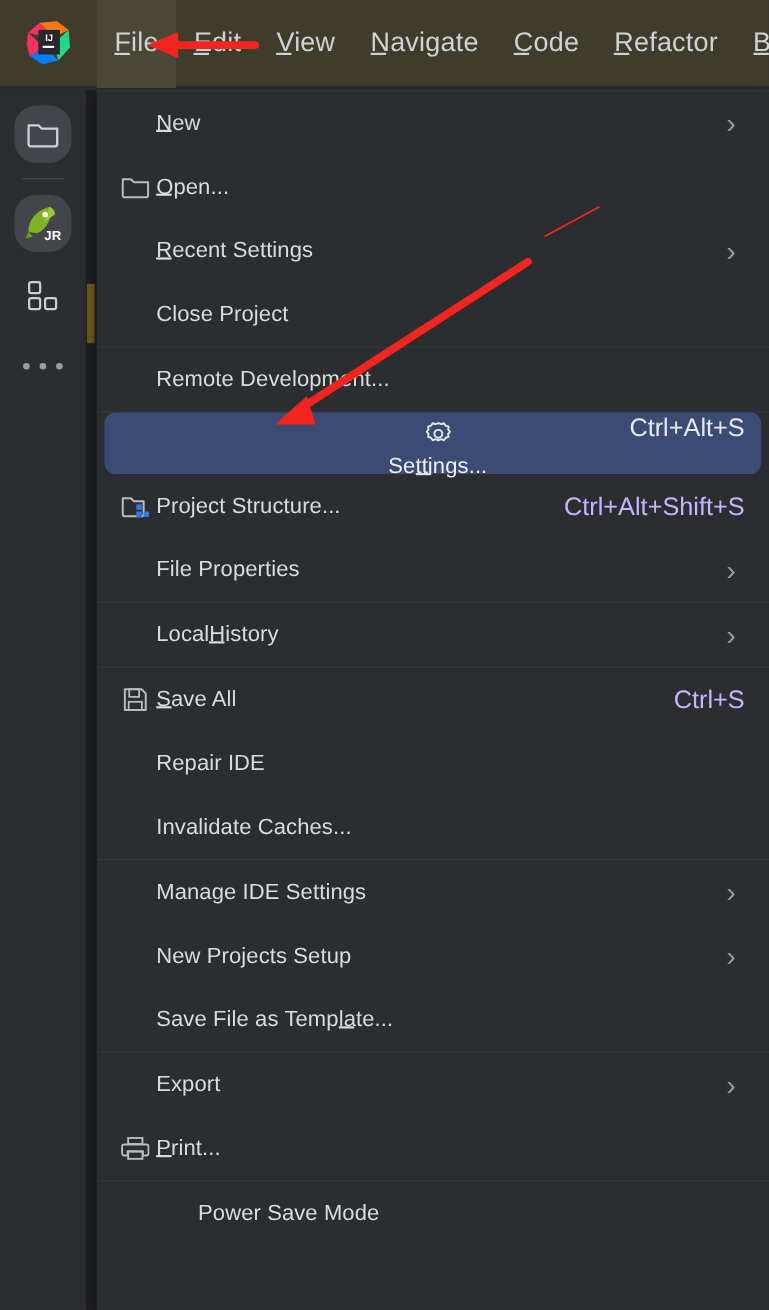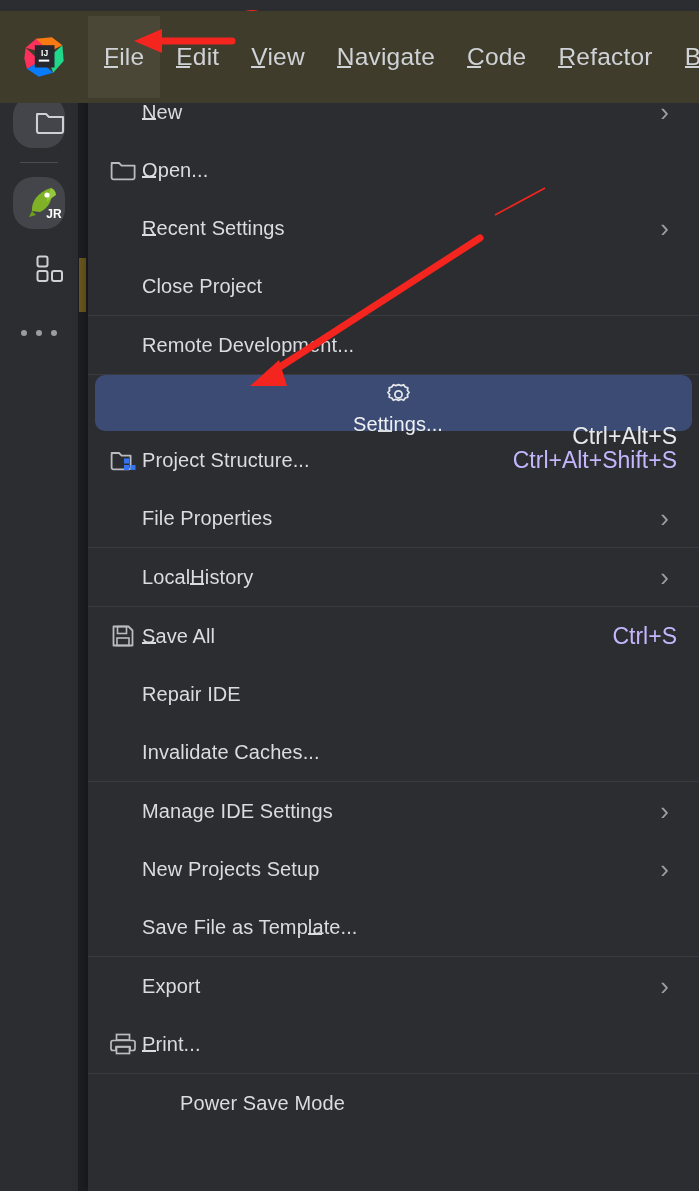--- a/index.html
+++ b/index.html
@@ -5,21 +5,21 @@
   html,body{margin:0;padding:0;}
   body{
     width:699px;height:1191px;
     background:#2b2d30;
     font-family:"Liberation Sans", sans-serif;
     overflow:hidden;
     position:relative;
   }
   
   #menubar{
-    position:absolute;left:0;top:11px;width:699px;height:92px;
+    position:absolute;left:0;top:0;width:699px;height:78px;
     background:#3f3c2c;
     display:flex;align-items:center;
     z-index:5;
   }
   #logo-cell{
     width:88px;height:82px;display:flex;align-items:center;justify-content:center;
     flex:0 0 88px;
   }
   .ij-logo{
     width:42px;height:42px;position:relative;
@@ -36,21 +36,21 @@
     content:"";position:absolute;left:0;bottom:3px;width:14px;height:2px;background:#cfd2d6;
   }
 
   
   #stripe{
     position:absolute;left:0;top:82px;width:78px;bottom:0;background:#2b2d30;
     z-index:2;
   }
   .stripe-btn{
     width:52px;height:52px;margin:14px auto 0 auto;border-radius:20px;
-    display:flex;align-items:center;justify-content:flex-end;position:relative;
+    display:flex;align-items:center;justify-content:center;position:relative;
   }
   .stripe-btn.sel{background:#43454a;}
   .stripe-sep{width:38px;height:1px;background:#4b4d51;margin:14px auto;}
   .dots{width:52px;margin:28px auto 0 auto;display:flex;gap:9px;justify-content:center;align-items:center;height:20px;}
   .dots i{width:6px;height:6px;border-radius:50%;background:#9a9da2;display:block;}
 
   
   #editor-strip{position:absolute;left:78px;top:82px;width:10px;bottom:0;background:#1e1f22;z-index:2;}
   #strip-mark{position:absolute;left:79px;top:258px;width:7px;height:54px;background:#6e5a20;z-index:3;}
 
@@ -85,21 +85,21 @@
   }
   .row .chev{
     position:absolute;right:30px;color:#9a9da2;font-size:26px;line-height:1;font-weight:300;
   }
   .row.hl{
     background:#3b4b74;border-radius:10px;margin:0 7px;padding-left:9px;
     height:56px;
     flex-direction:column;
   }
   .row.hl .lbl{color:#eef0f2;}
-  .row.hl .sc{color:#e6e8ea;right:15px;margin-top:48px;}
+  .row.hl .sc{color:#e6e8ea;right:15px;}
 
   
   #ann{position:absolute;inset:0;z-index:20;pointer-events:none;}
   .badge{
     position:absolute;border-radius:50%;background:#f4251f;
     color:#fff;font-size:27px;font-weight:700;
     display:flex;align-items:center;justify-content:center;
     font-family:"Liberation Sans", sans-serif;
   }
   #badge1{left:226px;top:10px;width:52px;height:52px;}

